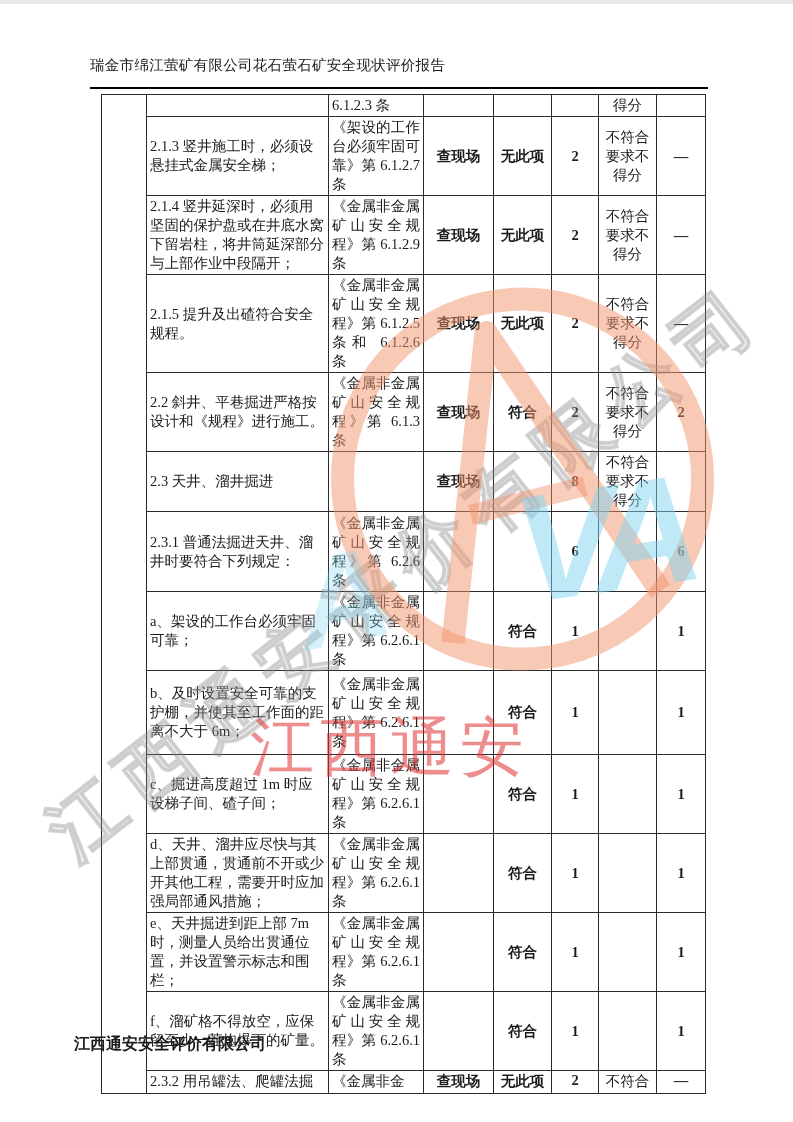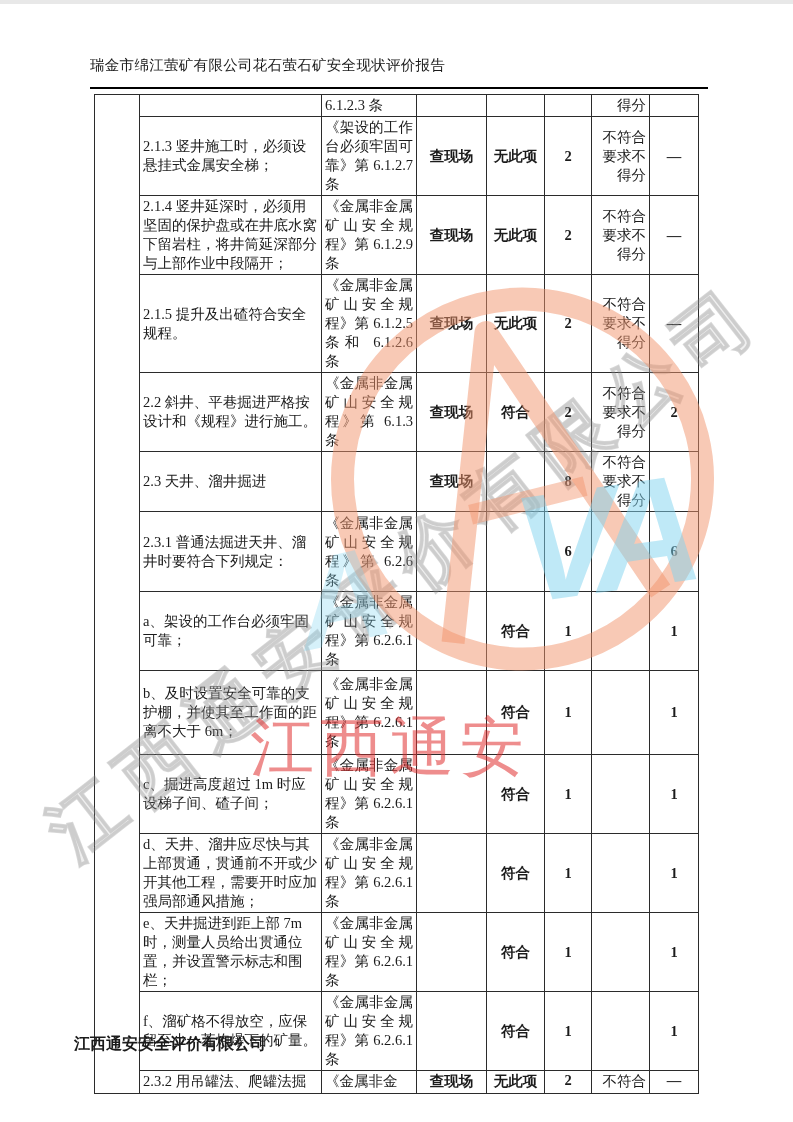--- a/index.html
+++ b/index.html
@@ -3,27 +3,27 @@
 <meta charset="utf-8">
 <style>
   html,body{margin:0;padding:0;background:#e8e8e8;}
   .page{position:relative;width:793px;height:1122px;background:#ffffff;margin:4px auto;
         font-family:"Liberation Serif","DejaVu Serif",serif;color:#1b1b1b;overflow:hidden;}
   
   .hdr{position:absolute;left:90px;top:52px;width:618px;display:flex;justify-content:space-between;
        font-size:14.5px;letter-spacing:.3px;}
   .hdr-rule{position:absolute;left:90px;top:83px;width:618px;border-top:2px solid #000;height:0;}
   
-  table.eval{position:absolute;left:94px;top:90px;width:604px;border-collapse:collapse;
+  table.eval{position:absolute;left:101px;top:90px;width:604px;border-collapse:collapse;
              table-layout:fixed;font-size:14.5px;}
   table.eval td{border:1px solid #2b2b2b;vertical-align:middle;padding:1px 3px;overflow:hidden;}
   td.desc{text-align:left;padding:2px 6px;line-height:19px;}
   td.ref{text-align:justify;padding:2px 4px;line-height:19px;}
   td.ctr{text-align:center;font-weight:bold;}
-  td.crit{text-align:right;padding:2px 4px;line-height:19px;}
+  td.crit{text-align:center;padding:2px 4px;line-height:19px;}
   td.tl{vertical-align:top;}
   .clip{height:20px;overflow:hidden;}
   
   .ftr-company{position:absolute;left:74px;top:1030px;font-size:16px;font-weight:bold;}
   .ftr-page{position:absolute;left:0;top:1031px;width:793px;text-align:center;font-size:13.5px;}
   
   .wm{position:absolute;inset:0;pointer-events:none;z-index:6;overflow:hidden;}
   .wm-diag{position:absolute;left:28px;top:800px;transform:rotate(-38deg);transform-origin:0 0;
            white-space:nowrap;font-size:74px;font-weight:bold;letter-spacing:14px;
            color:rgba(145,145,145,0.15);-webkit-text-stroke:1.5px rgba(135,135,135,0.32);}

